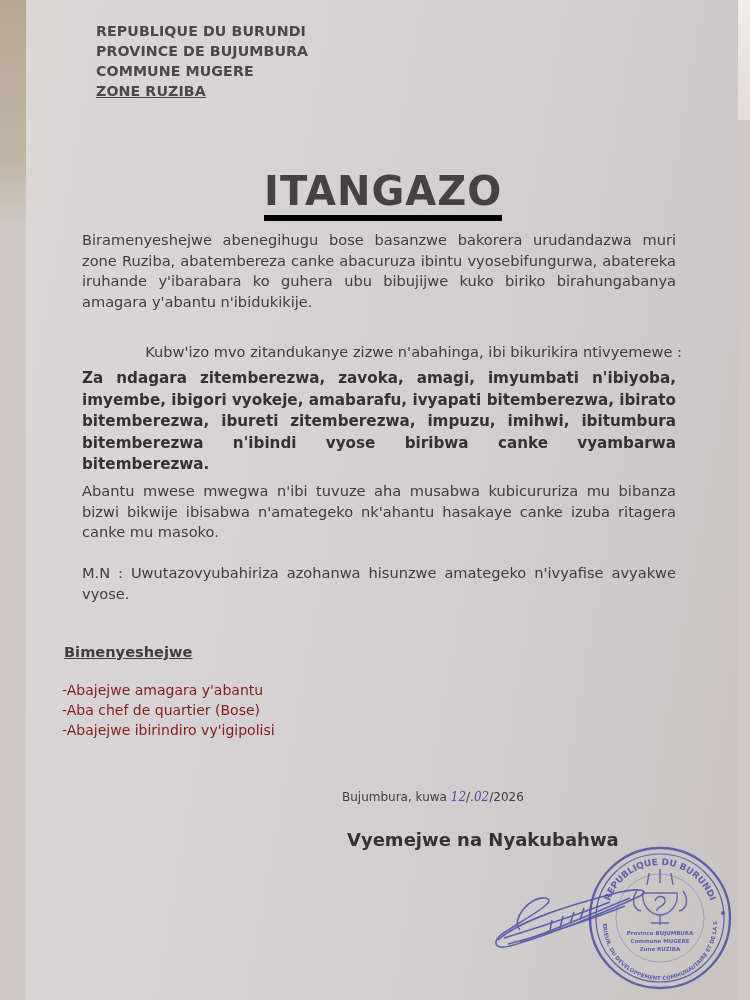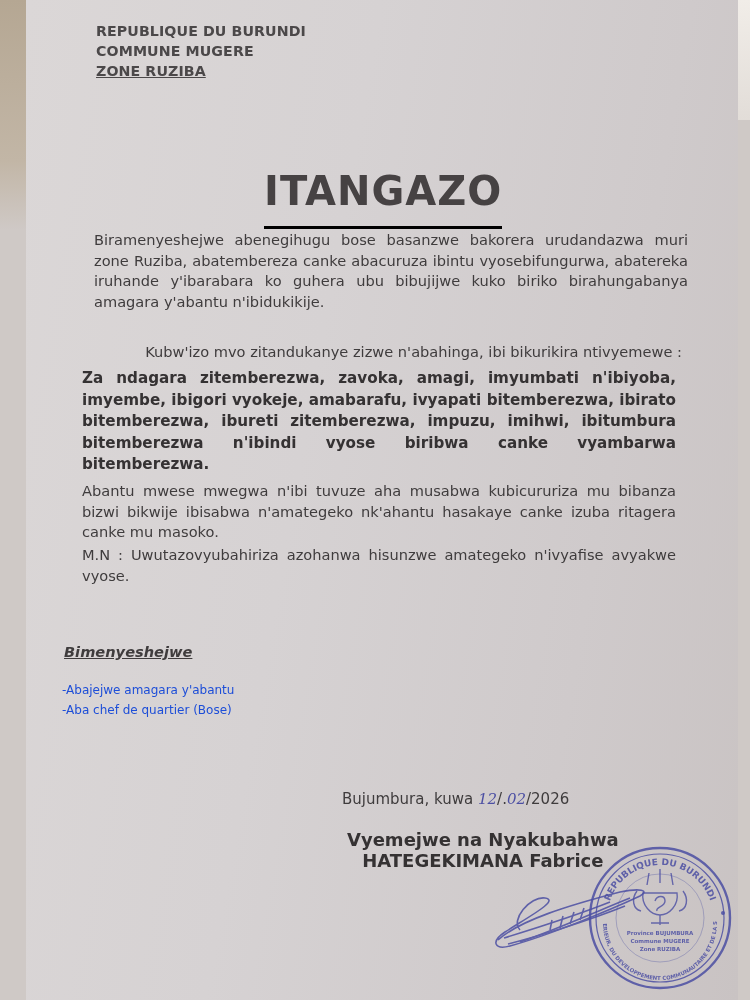--- a/index.html
+++ b/index.html
@@ -44,65 +44,64 @@
     }
     .header div { white-space: nowrap; }
     .header .zone { text-decoration: underline; }
     .title {
       position: absolute;
       left: 264px; top: 170px;
       font-size: 40px;
       font-weight: bold;
       color: #464243;
       letter-spacing: 1px;
-      border-bottom: 3px solid #000000;
+      border-bottom: 6px solid #000000;
       line-height: 42px;
-      padding-bottom: 14px;
+      padding-bottom: 3px;
     }
     .para {
       position: absolute;
       left: 82px;
       width: 594px;
       font-size: 14.6px;
       line-height: 20.5px;
       text-align: justify;
       color: #3f3c3d;
     }
-    .p1 { top: 230px; margin-left: 12px; }
+    .p1 { top: 230px; }
     .p2 { top: 342px; width: 600px; text-align: right; }
     .p3 {
       top: 368px;
       font-weight: bold;
       font-size: 15.2px;
       line-height: 21.5px;
       color: #353233;
     }
     .p4 { top: 481px; }
-    .p5 { top: 545px; }
+    .p5 { top: 563px; }
     .cc-title {
       position: absolute;
       left: 64px; top: 643px;
       font-size: 14.6px;
       font-weight: bold;
       text-decoration: underline;
       color: #3f3c3d;
-      font-style: italic;
     }
     .cc-list {
       position: absolute;
       left: 62px; top: 680px;
-      font-size: 12px;
+      font-size: 14px;
       line-height: 20px;
-      color: #1d4ed8;
+      color: #7f1d1d;
     }
     .cc-list div { white-space: nowrap; }
     .date {
       position: absolute;
       left: 342px; top: 790px;
-      font-size: 15px;
+      font-size: 12px;
       color: #3f3c3d;
       white-space: nowrap;
     }
     .date .hand {
       color: #4c4fa3;
       font-family: "DejaVu Serif", serif;
       font-style: italic;
     }
     .signer {
       position: absolute;
@@ -128,46 +127,47 @@
 </head>
 <body>
 
 <div class="bg-left"></div>
 <div class="bg-right"></div>
 
 <div class="paper"></div>
 
 <div class="header">
   <div>REPUBLIQUE DU BURUNDI</div>
+  <div>PROVINCE DE BUJUMBURA</div>
   <div>COMMUNE MUGERE</div>
   <div class="zone">ZONE RUZIBA</div>
 </div>
 
 <div class="title">ITANGAZO</div>
 
 <div class="para p1">Biramenyeshejwe abenegihugu bose basanzwe bakorera urudandazwa muri zone Ruziba, abatembereza canke abacuruza ibintu vyosebifungurwa, abatereka iruhande y'ibarabara ko guhera ubu bibujijwe kuko biriko birahungabanya amagara y'abantu n'ibidukikije.</div>
 <div class="para p2">Kubw'izo mvo zitandukanye zizwe n'abahinga, ibi bikurikira ntivyemewe :</div>
 <div class="para p3">Za ndagara zitemberezwa, zavoka, amagi, imyumbati n'ibiyoba, imyembe, ibigori vyokeje, amabarafu, ivyapati bitemberezwa, ibirato bitemberezwa, ibureti zitemberezwa, impuzu, imihwi, ibitumbura bitemberezwa n'ibindi vyose biribwa canke vyambarwa bitemberezwa.</div>
 <div class="para p4">Abantu mwese mwegwa n'ibi tuvuze aha musabwa kubicururiza mu bibanza bizwi bikwije ibisabwa n'amategeko nk'ahantu hasakaye canke izuba ritagera canke mu masoko.</div>
 <div class="para p5">M.N : Uwutazovyubahiriza azohanwa hisunzwe amategeko n'ivyafise avyakwe vyose.</div>
 
 <div class="cc-title">Bimenyeshejwe</div>
 <div class="cc-list">
   <div>-Abajejwe amagara y'abantu</div>
   <div>-Aba chef de quartier (Bose)</div>
+  <div>-Abajejwe ibirindiro vy'igipolisi</div>
 </div>
 
 <div class="date">
   <span>Bujumbura, kuwa</span>
   <span class="hand">12</span><span>/.</span><span class="hand">02</span><span>/2026</span>
 </div>
 
 <div class="signer">
   <div>Vyemejwe na Nyakubahwa</div>
-  <div>HATEGEKIMANA Fabrice</div>
 </div>
 
 <svg class="signature" viewBox="0 0 180 80">
   <g fill="none" stroke="#4c4fa3" stroke-width="1.6" opacity="0.85">
     <path d="M8 60 C 30 40, 80 25, 130 12 C 150 8, 160 10, 150 16 C 120 30, 60 55, 20 66 C 5 70, 0 62, 15 52 C 40 36, 70 20, 55 18 C 40 16, 20 40, 30 50"></path>
     <path d="M30 62 C 70 48, 110 30, 140 18"></path>
     <path d="M60 50 L 62 40 M 70 48 L 73 36 M 80 44 L 84 32 M 90 40 L 94 28"></path>
     <path d="M14 58 C 40 50, 90 34, 120 22"></path>
     <path d="M18 64 C 50 56, 100 40, 135 26"></path>
   </g>

